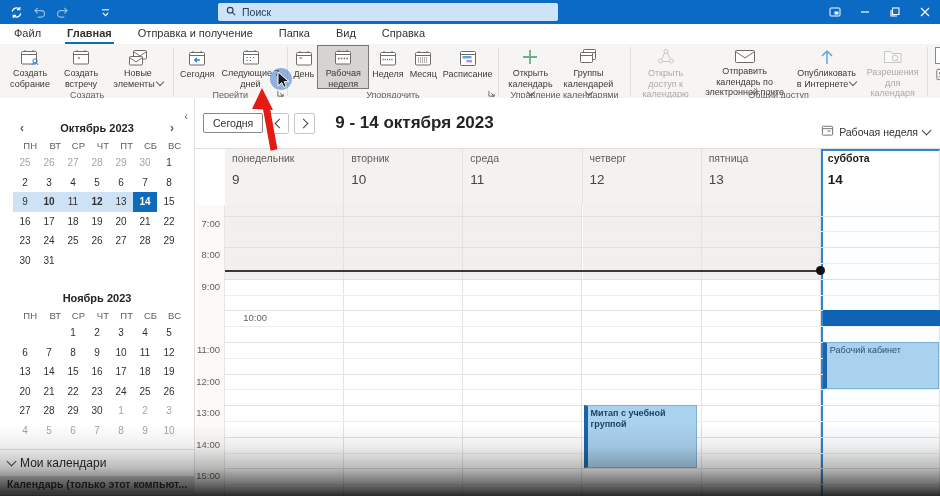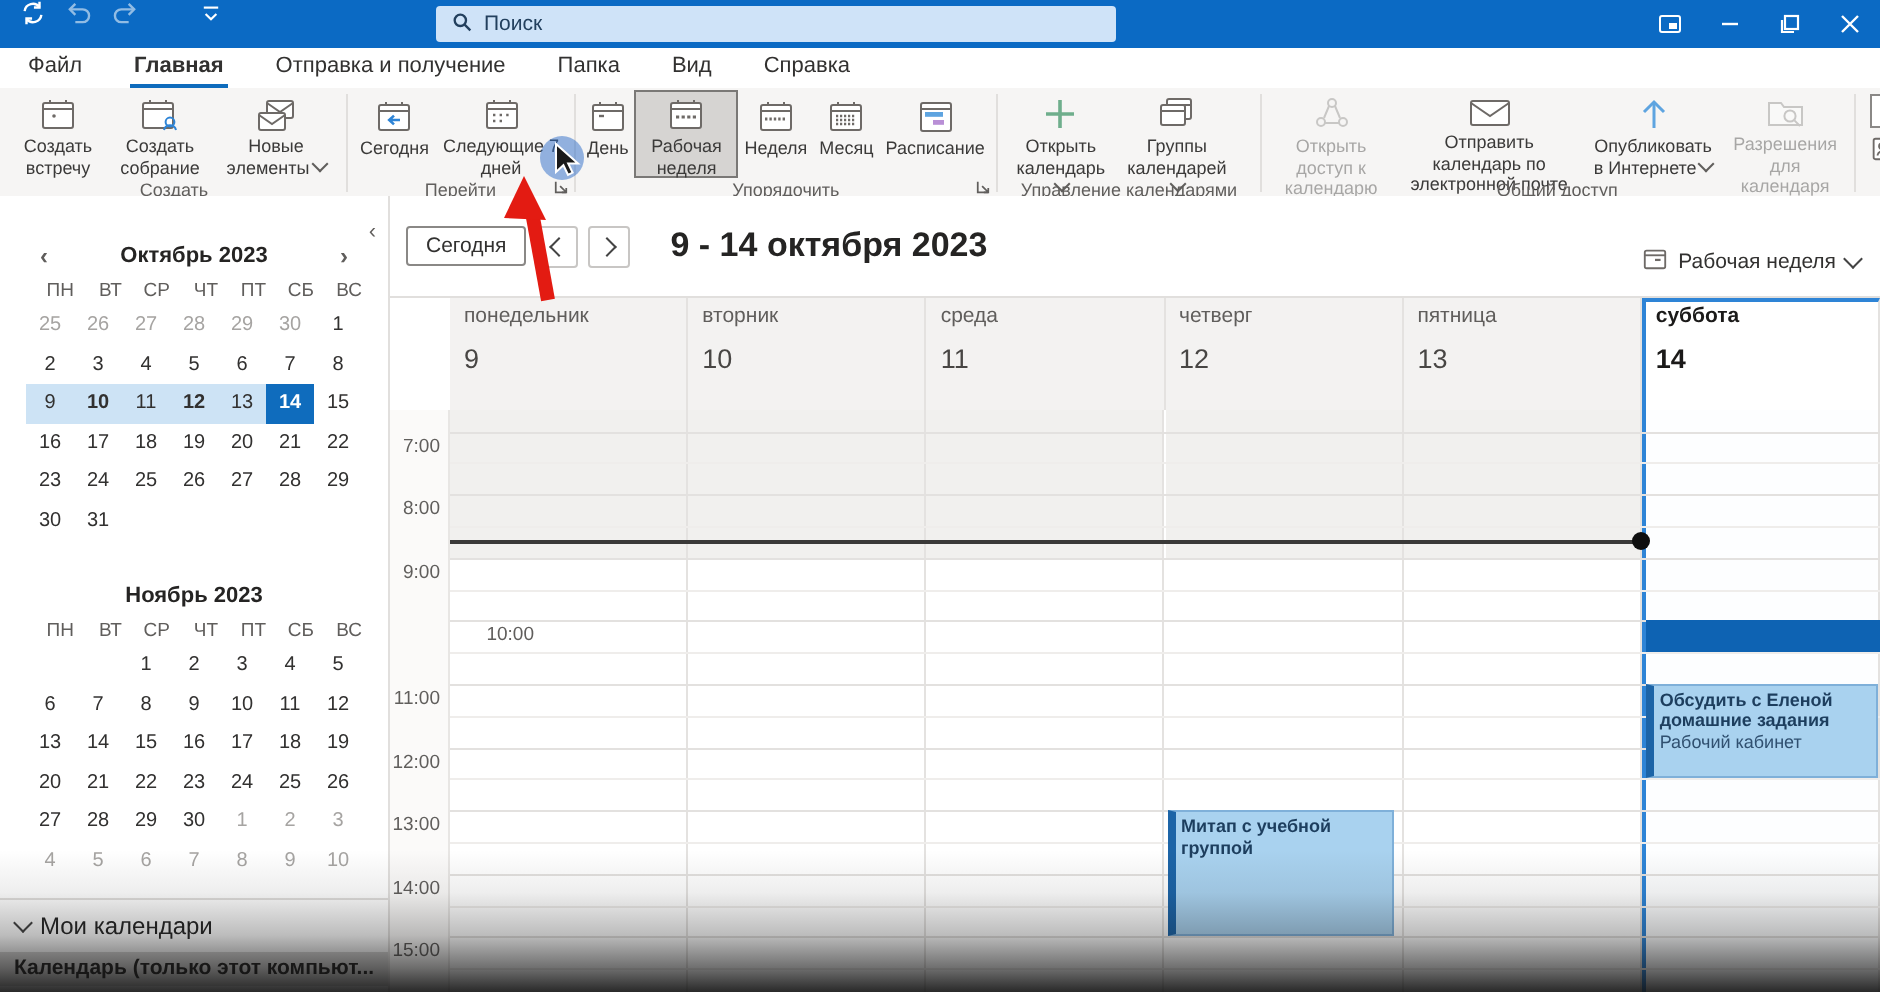--- a/index.html
+++ b/index.html
@@ -1,20 +1,20 @@
 <!DOCTYPE html>
 <html><head>
 <meta charset="utf-8">
 <style>
   html,body{margin:0;padding:0}
   body{font-family:"Liberation Sans",sans-serif;-webkit-font-smoothing:antialiased}
   .app{position:relative;width:940px;height:496px;background:#fff;overflow:hidden}
 
   
-  .titlebar{position:relative;height:24px;background:#0b6ac4;display:flex;align-items:flex-start}
+  .titlebar{position:relative;height:24px;background:#0b6ac4;display:flex;align-items:center}
   .qat{display:flex;align-items:center;gap:10px;padding-left:10px}
   .qat svg{display:block}
   .search-pill{position:absolute;left:218px;top:3px;width:332px;height:18px;background:#cfe3f8;border-radius:2px;display:flex;align-items:center;padding-left:8px;gap:6px;font-size:10.5px;color:#23405e}
   .winbtns{position:absolute;right:0;top:0;height:24px;display:flex;align-items:center}
   .winbtn{width:30px;height:24px;display:flex;align-items:center;justify-content:center}
 
   
   .tabrow{height:20px;background:#fff;display:flex;align-items:flex-end;font-size:11px;color:#323130}
   .tab{padding:2px 2px 3px;margin-left:22px;border-bottom:2.5px solid transparent;cursor:default;white-space:nowrap}
   .tab:first-child{margin-left:12px}
@@ -171,40 +171,40 @@
     <span class="tab">Вид</span>
     <span class="tab">Справка</span>
   </div>
 
   <div class="ribbon">
 
     <div class="rgroup">
       <div class="rbuttons">
         <button class="rbtn">
           <span class="ricon">
-              <svg width="20" height="20" viewBox="0 0 20 20" fill="#fff" stroke="#6e6a67">
-                <rect x="2.5" y="4.5" width="15" height="12.5" rx="1"></rect>
-                <path d="M2.5 7.5h15"></path>
-                <path d="M6 3v2M14 3v2"></path>
-                <circle cx="8" cy="11" r=".9" fill="#6e6a67" stroke="none"></circle>
-              </svg>
-            </span>
-          <span class="rlabel" style="max-width:44px">Создать встречу</span>
-        </button>
-        <button class="rbtn">
-          <span class="ricon">
               <svg width="22" height="20" viewBox="0 0 22 20" fill="#fff" stroke="#6e6a67">
                 <rect x="2.5" y="4.5" width="15" height="12.5" rx="1"></rect>
                 <path d="M2.5 7.5h15"></path>
                 <path d="M6 3v2M14 3v2"></path>
                 <circle cx="16" cy="14" r="2.2" fill="none" stroke="#2e84d6"></circle>
                 <path d="M13 18c.4-1.6 1.6-2.4 3-2.4s2.6.8 3 2.4" fill="none" stroke="#2e84d6"></path>
               </svg>
             </span>
           <span class="rlabel" style="max-width:46px">Создать собрание</span>
+        </button>
+        <button class="rbtn">
+          <span class="ricon">
+              <svg width="20" height="20" viewBox="0 0 20 20" fill="#fff" stroke="#6e6a67">
+                <rect x="2.5" y="4.5" width="15" height="12.5" rx="1"></rect>
+                <path d="M2.5 7.5h15"></path>
+                <path d="M6 3v2M14 3v2"></path>
+                <circle cx="8" cy="11" r=".9" fill="#6e6a67" stroke="none"></circle>
+              </svg>
+            </span>
+          <span class="rlabel" style="max-width:44px">Создать встречу</span>
         </button>
         <button class="rbtn">
           <span class="ricon">
               <svg width="22" height="20" viewBox="0 0 22 20" fill="#fff" stroke="#6e6a67">
                 <rect x="6.5" y="3.5" width="13" height="8.5" rx="1"></rect>
                 <path d="M6.5 4.5 13 9l6.5-4.5" fill="none"></path>
                 <rect x="2.5" y="9.5" width="13" height="8.5" rx="1"></rect>
                 <path d="M2.5 10.5 9 15l6.5-4.5" fill="none"></path>
               </svg>
             </span>
@@ -629,21 +629,20 @@
           <div class="hline half" style="top: 247.5px;"></div>
           <div class="tlabel" style="top: 233.7px;">14:00</div>
           <div class="hline" style="top: 263.3px;"></div>
           <div class="hline half" style="top: 279.1px;"></div>
           <div class="tlabel" style="top: 265.3px;">15:00</div>
           <div class="slot-sel" style="left: 627.833px; width: 117.167px; top: 105.3px; height: 15.8px; background: rgb(14, 99, 179);"></div>
           <div class="event" style="left: 388.5px; width: 113.167px; top: 200.1px; height: 63.2px;">
             <div class="t">Митап с учебной группой</div>
           </div>
           <div class="event" style="left: 627.833px; width: 116.167px; top: 136.9px; height: 47.4px;">
-            <div class="t">Обсудить с Еленой домашние задания</div>
             <div class="loc">Рабочий кабинет</div>
           </div>
           <div class="now-line" style="left: 30px; width: 595.833px; top: 64.8px;"></div>
           <div class="now-dot" style="left: 621.333px; top: 61.3px;"></div>
         </div>
     </div>
   </div>
 
   <div class="fade"></div>
 

